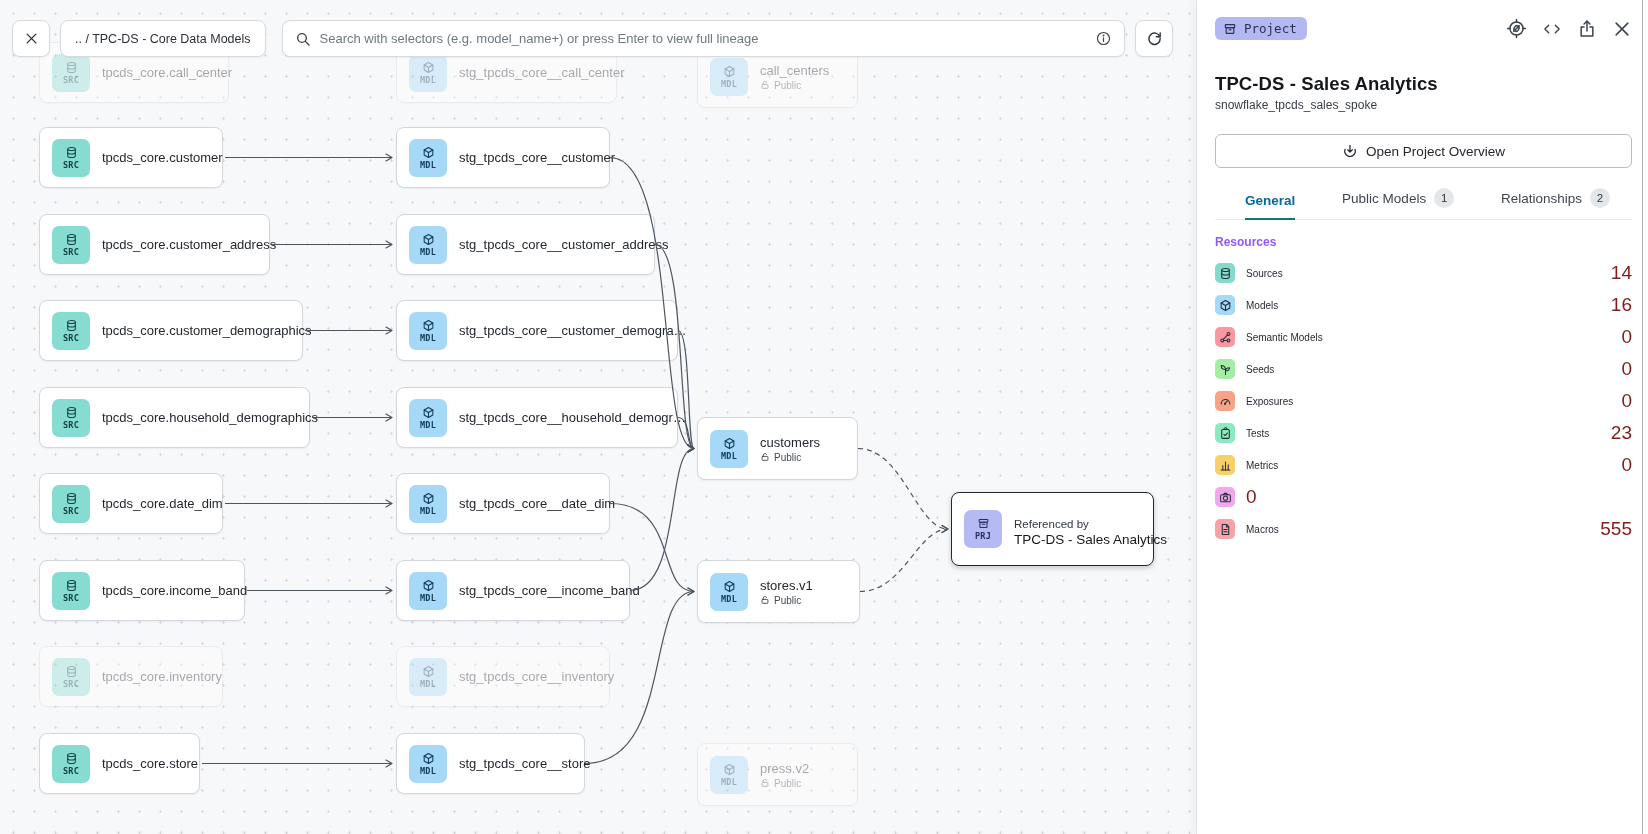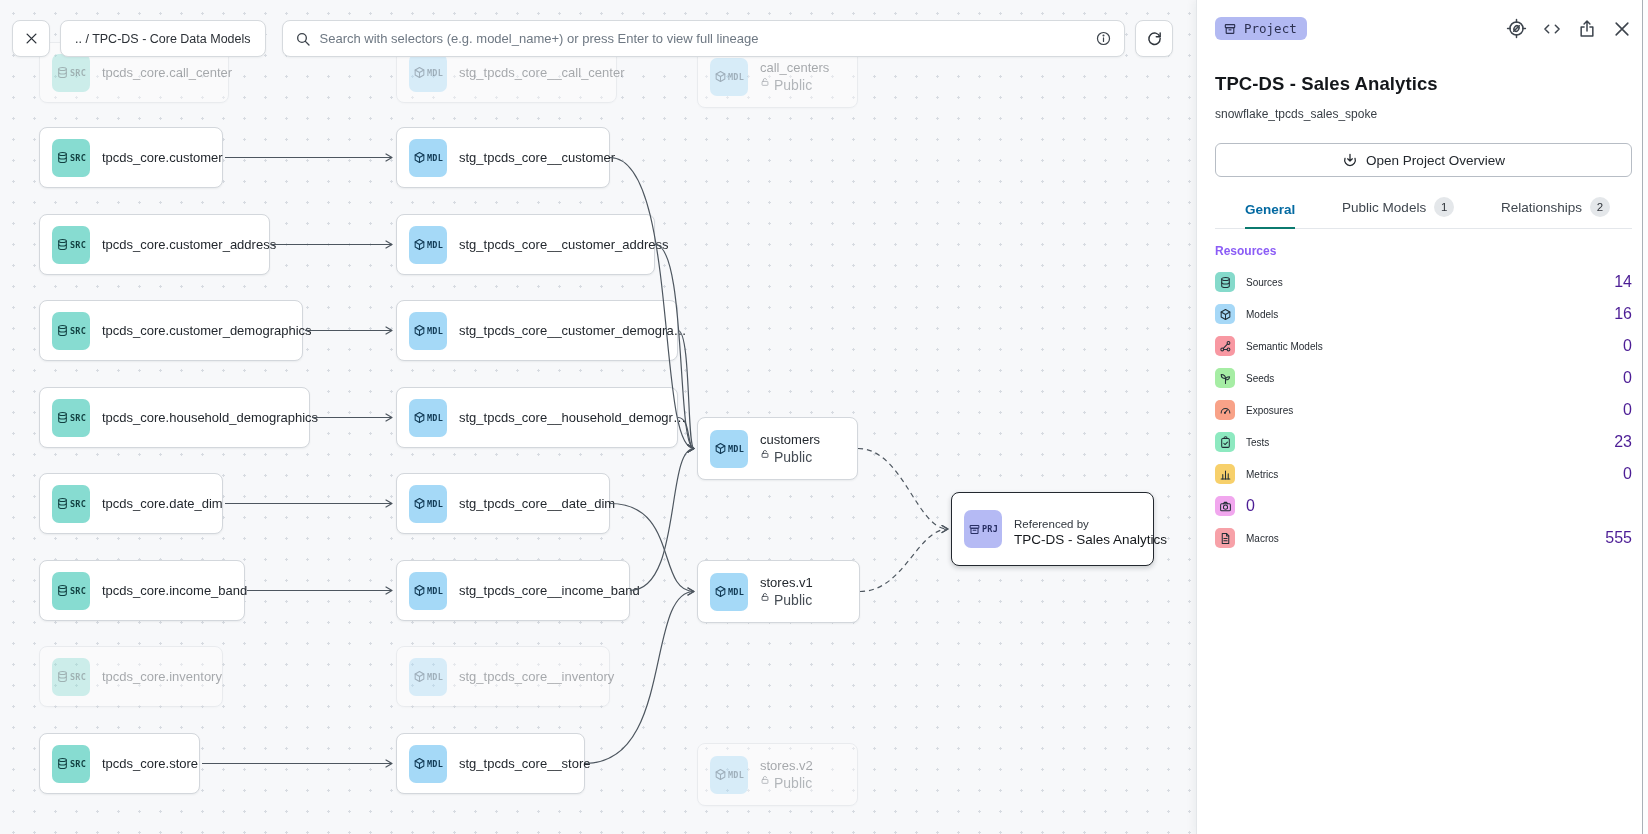--- a/index.html
+++ b/index.html
@@ -21,59 +21,59 @@
     font-family:"Liberation Sans", sans-serif; }
   .searchbox input::placeholder { color:#6e7883; }
   svg.ic { display:block; }
 
   
   .node { position:absolute; background:#fff; border:1px solid #d3d7dc; border-radius:8px; z-index:2;
     display:flex; align-items:center; gap:12px; padding:0 10px 0 12px;
     box-shadow:0 1px 2px rgba(25,30,36,.06); cursor:pointer; }
   .node.faded { opacity:.38; }
   .node.selected { border:1.6px solid #23282f; box-shadow:0 2px 5px rgba(25,30,36,.22); }
-  .nbadge { width:38px; height:38px; border-radius:7px; flex:0 0 auto; display:flex; flex-direction:row;
+  .nbadge { width:38px; height:38px; border-radius:7px; flex:0 0 auto; display:flex; flex-direction:column;
     align-items:center; justify-content:center; gap:1px; }
   .nbadge .bt { font-family:"DejaVu Sans Mono", monospace; font-size:8.5px; font-weight:700; letter-spacing:.2px; }
   .ncol { display:flex; flex-direction:column; gap:2px; min-width:0; }
   .nlabel { font-size:13px; color:#23282e; white-space:nowrap; }
   .npre { font-size:11.5px; color:#31373e; white-space:nowrap;margin-top:6px; }
   .ntitle { font-size:13.5px; color:#15181c; white-space:nowrap; }
-  .nsub { display:flex; align-items:flex-start; gap:4px; font-size:14px; color:#454c54; }
+  .nsub { display:flex; align-items:flex-start; gap:4px; font-size:10px; color:#454c54; }
   #edges { position:absolute; left:0; top:0; z-index:3; pointer-events:none; }
 
   
   .panel { position:relative; width:452px; height:834px; background:#fff; border-left:1px solid #e3e6e9;
     box-shadow:-3px 0 8px rgba(25,30,36,.05); padding:0 16px 0 18px; }
   .scrollstrip { position:absolute; top:0; right:0; width:6px; height:100%; border-left:1px solid #aab0b7; background:#fdfdfe; }
   .phead { display:flex; align-items:center; justify-content:space-between; padding-top:17px; }
   .pill { display:inline-flex; align-items:center; gap:7px; background:#b2b9f2; color:#2c3152;
     border-radius:6px; padding:4px 10px 4px 8px; font-family:"DejaVu Sans Mono", monospace;
     font-size:12.5px; font-weight:500; cursor:default; }
   .picons { display:flex; align-items:center; gap:15px; color:#3d444d; }
   .picons .pib { cursor:pointer; display:flex; }
   .ptitle { margin-top:33px; font-size:18.5px; font-weight:700; color:#14171b; letter-spacing:.1px; }
-  .psub { margin-top:12px; font-size:12px; color:#383e45; }
+  .psub { margin-top:3px; font-size:12px; color:#383e45; }
   .obtn { margin-top:22px; width:100%; height:34px; border:1px solid #b7bdc5; border-radius:6px; background:#fff;
     display:flex; align-items:center; justify-content:center; gap:8px; font-size:13.5px; color:#23282e;
     cursor:pointer; font-family:"Liberation Sans", sans-serif; }
   .tabs { margin-top:20px; display:flex; align-items:flex-end; border-bottom:1px solid #e4e7eb;
     padding:0 22px 0 30px; justify-content:space-between; }
   .tab { display:flex; align-items:center; gap:8px; padding-bottom:10px; font-size:13.5px; color:#3f464e;
     cursor:pointer; border-bottom:2.5px solid transparent; margin-bottom:-1px; }
   .tab.active { color:#0369a1; font-weight:700; border-bottom-color:#0b7a6f; }
   .tbadge { background:#e4e7ea; color:#30353b; border-radius:10px; min-width:20px; height:20px;
     display:inline-flex; align-items:center; justify-content:center; font-size:11.5px; padding:0 6px; }
   .rhead { margin-top:15px; font-size:12px; font-weight:700; color:#8b5cf6; }
   .rlist { margin-top:8px; }
   .rrow { display:flex; align-items:center; height:32px; gap:11px; cursor:default; }
   .ricon { width:20px; height:20px; border-radius:5px; display:flex; align-items:center; justify-content:center;
     color:#222e36; flex:0 0 auto; }
   .rlabel { font-size:10px; color:#272c33; flex:1; }
-  .rcount { font-size:16px; color:#4c1d95; font-weight:500; }
+  .rcount { font-size:19px; color:#7f1d1d; font-weight:500; }
 </style>
 </head>
 <body>
 
 <div class="app">
 
   <div class="canvas">
     <svg id="edges" width="1196" height="834">
       <defs>
         <marker id="arrow" markerWidth="9" markerHeight="9" refX="7" refY="4.5" orient="auto" markerUnits="userSpaceOnUse">
@@ -369,21 +369,21 @@
         </div>
         <div class="node faded" style="left: 697px; top: 743px; width: 161px; height: 63px;">
           <span class="nbadge" style="background:#a5d9f7;color:#113a55">
             <svg class="ic" width="13" height="13" viewBox="0 0 24 24" fill="none" stroke="currentColor" stroke-width="1.9" stroke-linecap="round" stroke-linejoin="round">
               <path d="M12 2.8l8 4.6v9.2l-8 4.6-8-4.6V7.4z"></path>
               <path d="M12 12l8-4.6M12 12L4 7.4M12 12v9.2"></path>
             </svg>
             <span class="bt">MDL</span>
           </span>
           <span class="ncol">
-            <span class="nlabel">stores.v2</span>
+            <span class="nlabel">press.v2</span>
             <span class="nsub"><svg class="ic" width="10" height="10" viewBox="0 0 24 24" fill="none" stroke="currentColor" stroke-width="2.2" stroke-linecap="round" stroke-linejoin="round">
                 <rect x="5" y="10.5" width="14" height="9.5" rx="1.5"></rect>
                 <path d="M8 10.5V7.5a4 4 0 0 1 7.7-1.5"></path>
               </svg>Public</span>
           </span>
         </div>
         <div class="node selected" style="left: 951px; top: 492px; width: 203px; height: 74px;">
           <span class="nbadge" style="background:#b5baf4;color:#272e63">
             <svg class="ic" width="13" height="13" viewBox="0 0 24 24" fill="none" stroke="currentColor" stroke-width="1.9" stroke-linecap="round" stroke-linejoin="round">
               <rect x="4" y="4.5" width="16" height="5" rx="1"></rect>

